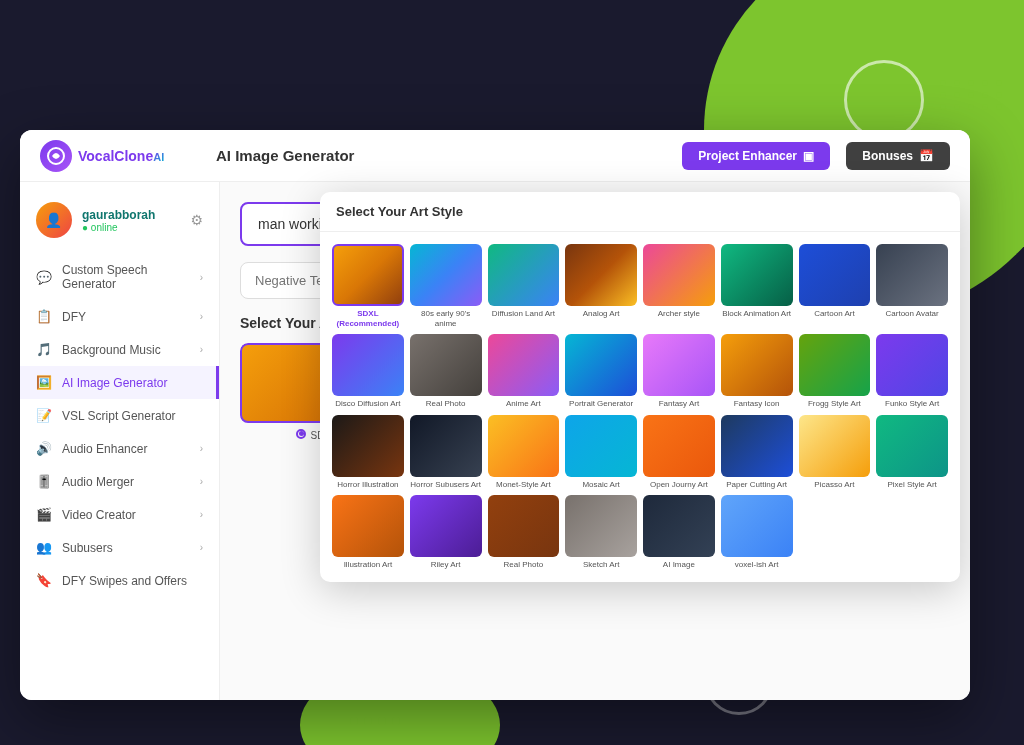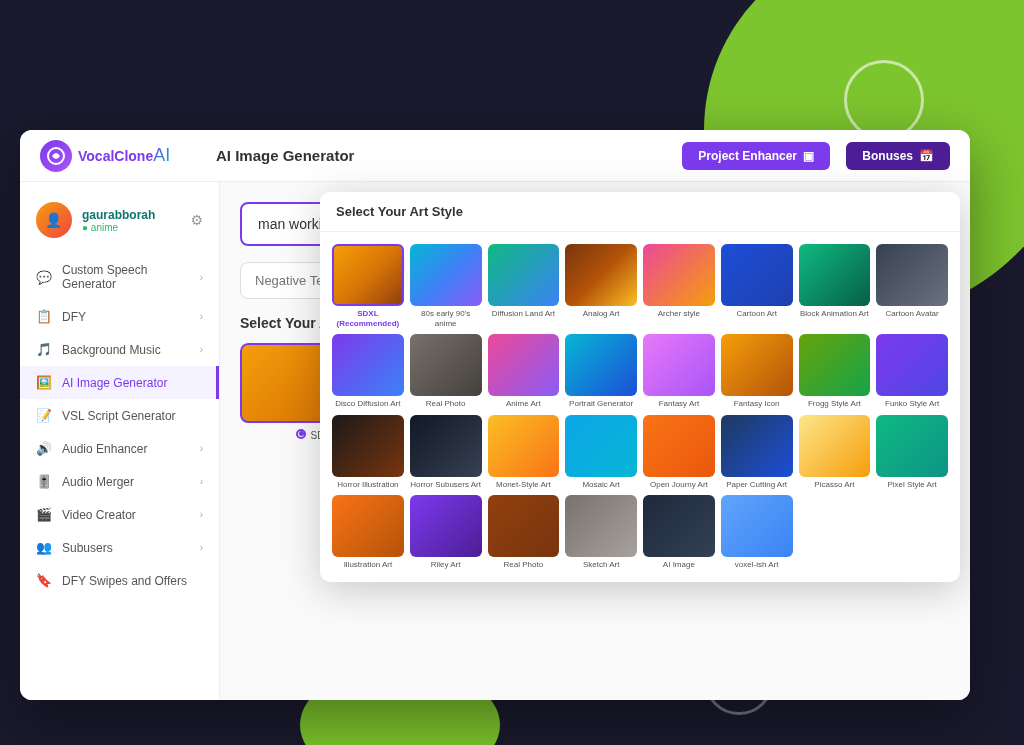--- a/index.html
+++ b/index.html
@@ -119,22 +119,22 @@
       font-weight: 700;
       color: #1a1a2e;
     }
     .logo-text span {
       color: #7c3aed;
     }
     .logo-ai {
       background: linear-gradient(135deg, #7c3aed, #06b6d4);
       -webkit-background-clip: text;
       -webkit-text-fill-color: transparent;
-      font-size: 18px;
-      font-weight: 400;
+      font-size: 11px;
+      font-weight: 700;
     }
     .header-title {
       font-size: 15px;
       font-weight: 600;
       color: #333;
       flex: 1;
     }
     .header-btn {
       display: flex;
       align-items: center;
@@ -144,21 +144,21 @@
       font-size: 12px;
       font-weight: 600;
       cursor: pointer;
       border: none;
     }
     .btn-project {
       background: #7c3aed;
       color: white;
     }
     .btn-bonuses {
-      background: #4c1d95;
+      background: #404040;
       color: white;
     }
     .btn-language {
       background: transparent;
       color: #555;
       border: 1px solid #ddd;
     }
 
     
     .app-body {
@@ -469,21 +469,21 @@
     </button>
   </div>
 
   <div class="app-body">
 
     <div class="sidebar">
       <div class="user-info">
         <div class="avatar">👤</div>
         <div>
           <div class="user-name">gaurabborah</div>
-          <div class="user-status">● anime</div>
+          <div class="user-status">● online</div>
         </div>
         <span class="settings-icon">⚙</span>
       </div>
 
       <div class="nav-item">
         <span class="nav-icon">💬</span>
         <span>Custom Speech Generator</span>
         <span class="nav-arrow">›</span>
       </div>
       <div class="nav-item">
@@ -574,26 +574,26 @@
           </div>
           <div class="dialog-item">
             <div class="dialog-img img-analog" style="position: relative; overflow: hidden;"></div>
             <div class="dialog-label">Analog Art</div>
           </div>
           <div class="dialog-item">
             <div class="dialog-img img-archer" style="position: relative; overflow: hidden;"></div>
             <div class="dialog-label">Archer style</div>
           </div>
           <div class="dialog-item">
+            <div class="dialog-img img-block" style="position: relative; overflow: hidden;"></div>
+            <div class="dialog-label">Block Animation Art</div>
+          </div>
+          <div class="dialog-item">
             <div class="dialog-img img-cartoon" style="position: relative; overflow: hidden;"></div>
             <div class="dialog-label">Cartoon Art</div>
-          </div>
-          <div class="dialog-item">
-            <div class="dialog-img img-block" style="position: relative; overflow: hidden;"></div>
-            <div class="dialog-label">Block Animation Art</div>
           </div>
           <div class="dialog-item">
             <div class="dialog-img img-cartoon-avatar" style="position: relative; overflow: hidden;"></div>
             <div class="dialog-label">Cartoon Avatar</div>
           </div>
           <div class="dialog-item">
             <div class="dialog-img img-disco" style="position: relative; overflow: hidden;"></div>
             <div class="dialog-label">Disco Diffusion Art</div>
           </div>
           <div class="dialog-item">

